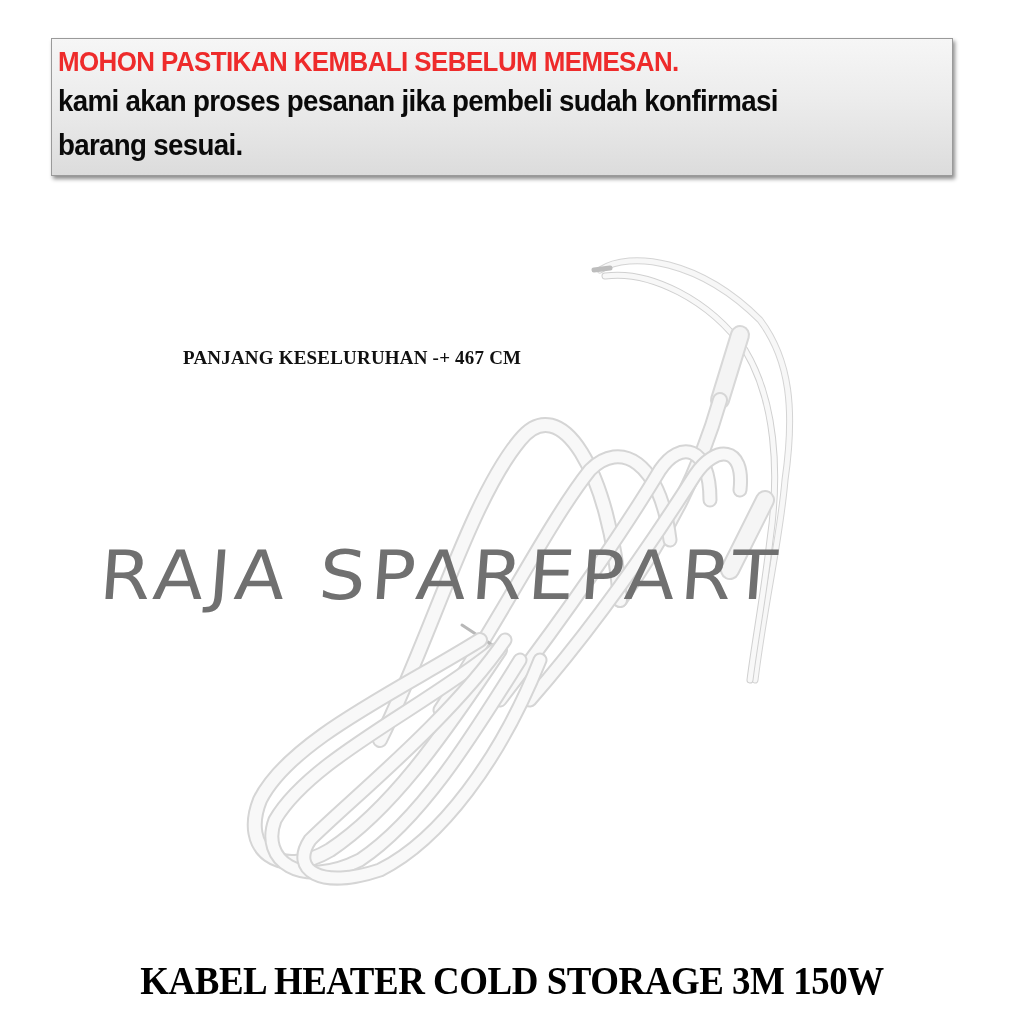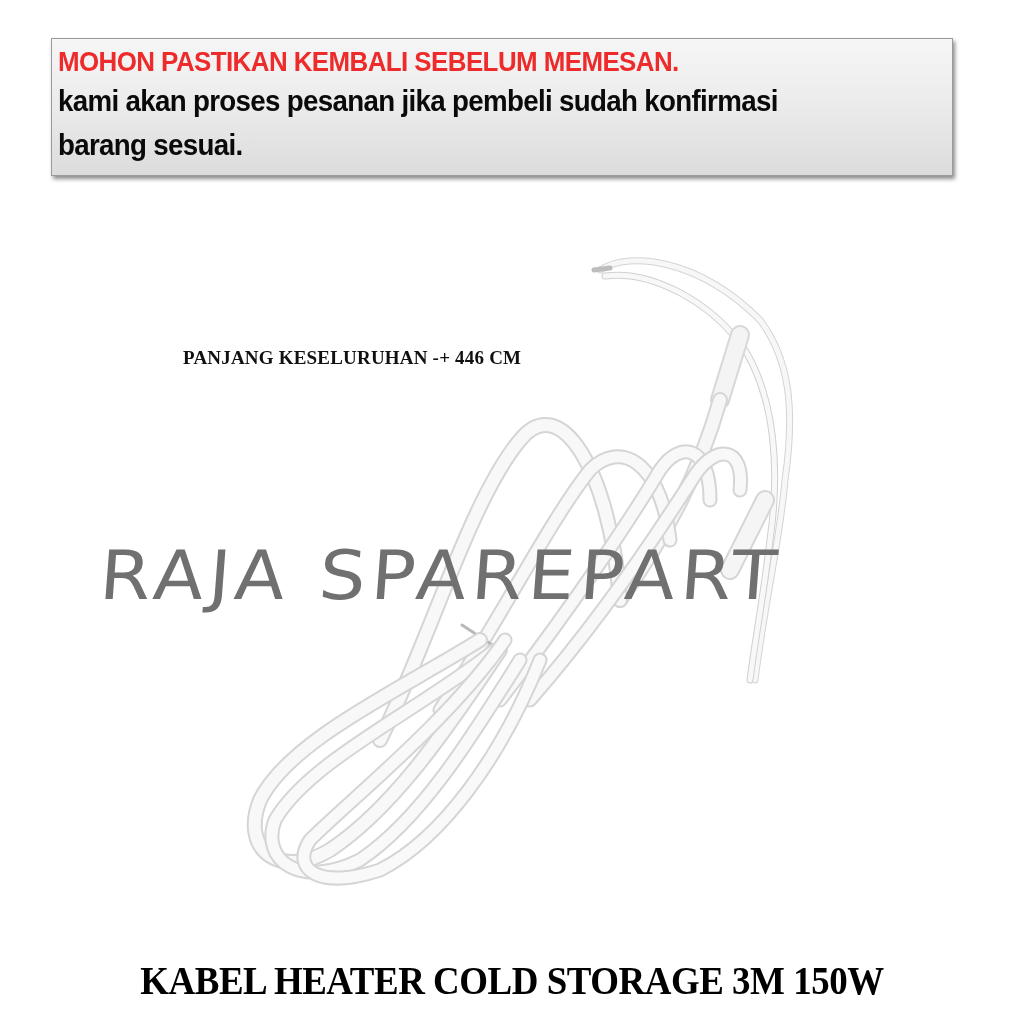--- a/index.html
+++ b/index.html
@@ -130,17 +130,17 @@
 
     <path d="M280 400 C 200 450, 90 500, 60 560 C 40 610, 80 640, 130 610 C 190 570, 240 500, 300 410" stroke="#d5d5d5" stroke-width="16"></path>
     <path d="M280 400 C 200 450, 90 500, 60 560 C 40 610, 80 640, 130 610 C 190 570, 240 500, 300 410" stroke="#f8f8f8" stroke-width="12"></path>
     <path d="M295 410 C 220 470, 110 520, 75 580 C 60 620, 100 650, 160 620 C 220 580, 270 500, 320 420" stroke="#d5d5d5" stroke-width="15"></path>
     <path d="M295 410 C 220 470, 110 520, 75 580 C 60 620, 100 650, 160 620 C 220 580, 270 500, 320 420" stroke="#f9f9f9" stroke-width="11"></path>
     <path d="M305 400 C 250 480, 150 560, 110 600 C 90 630, 120 650, 180 630 C 240 600, 300 520, 340 420" stroke="#d5d5d5" stroke-width="15"></path>
     <path d="M305 400 C 250 480, 150 560, 110 600 C 90 630, 120 650, 180 630 C 240 600, 300 520, 340 420" stroke="#f9f9f9" stroke-width="11"></path>
   </g>
 </svg>
 
-<div class="length-label">PANJANG KESELURUHAN -+ 446 CM</div>
+<div class="length-label">PANJANG KESELURUHAN -+ 467 CM</div>
 
 <div class="watermark">RAJA SPAREPART</div>
 
 <div class="product-title">KABEL HEATER COLD STORAGE 3M 150W</div>
 
 </body></html>

